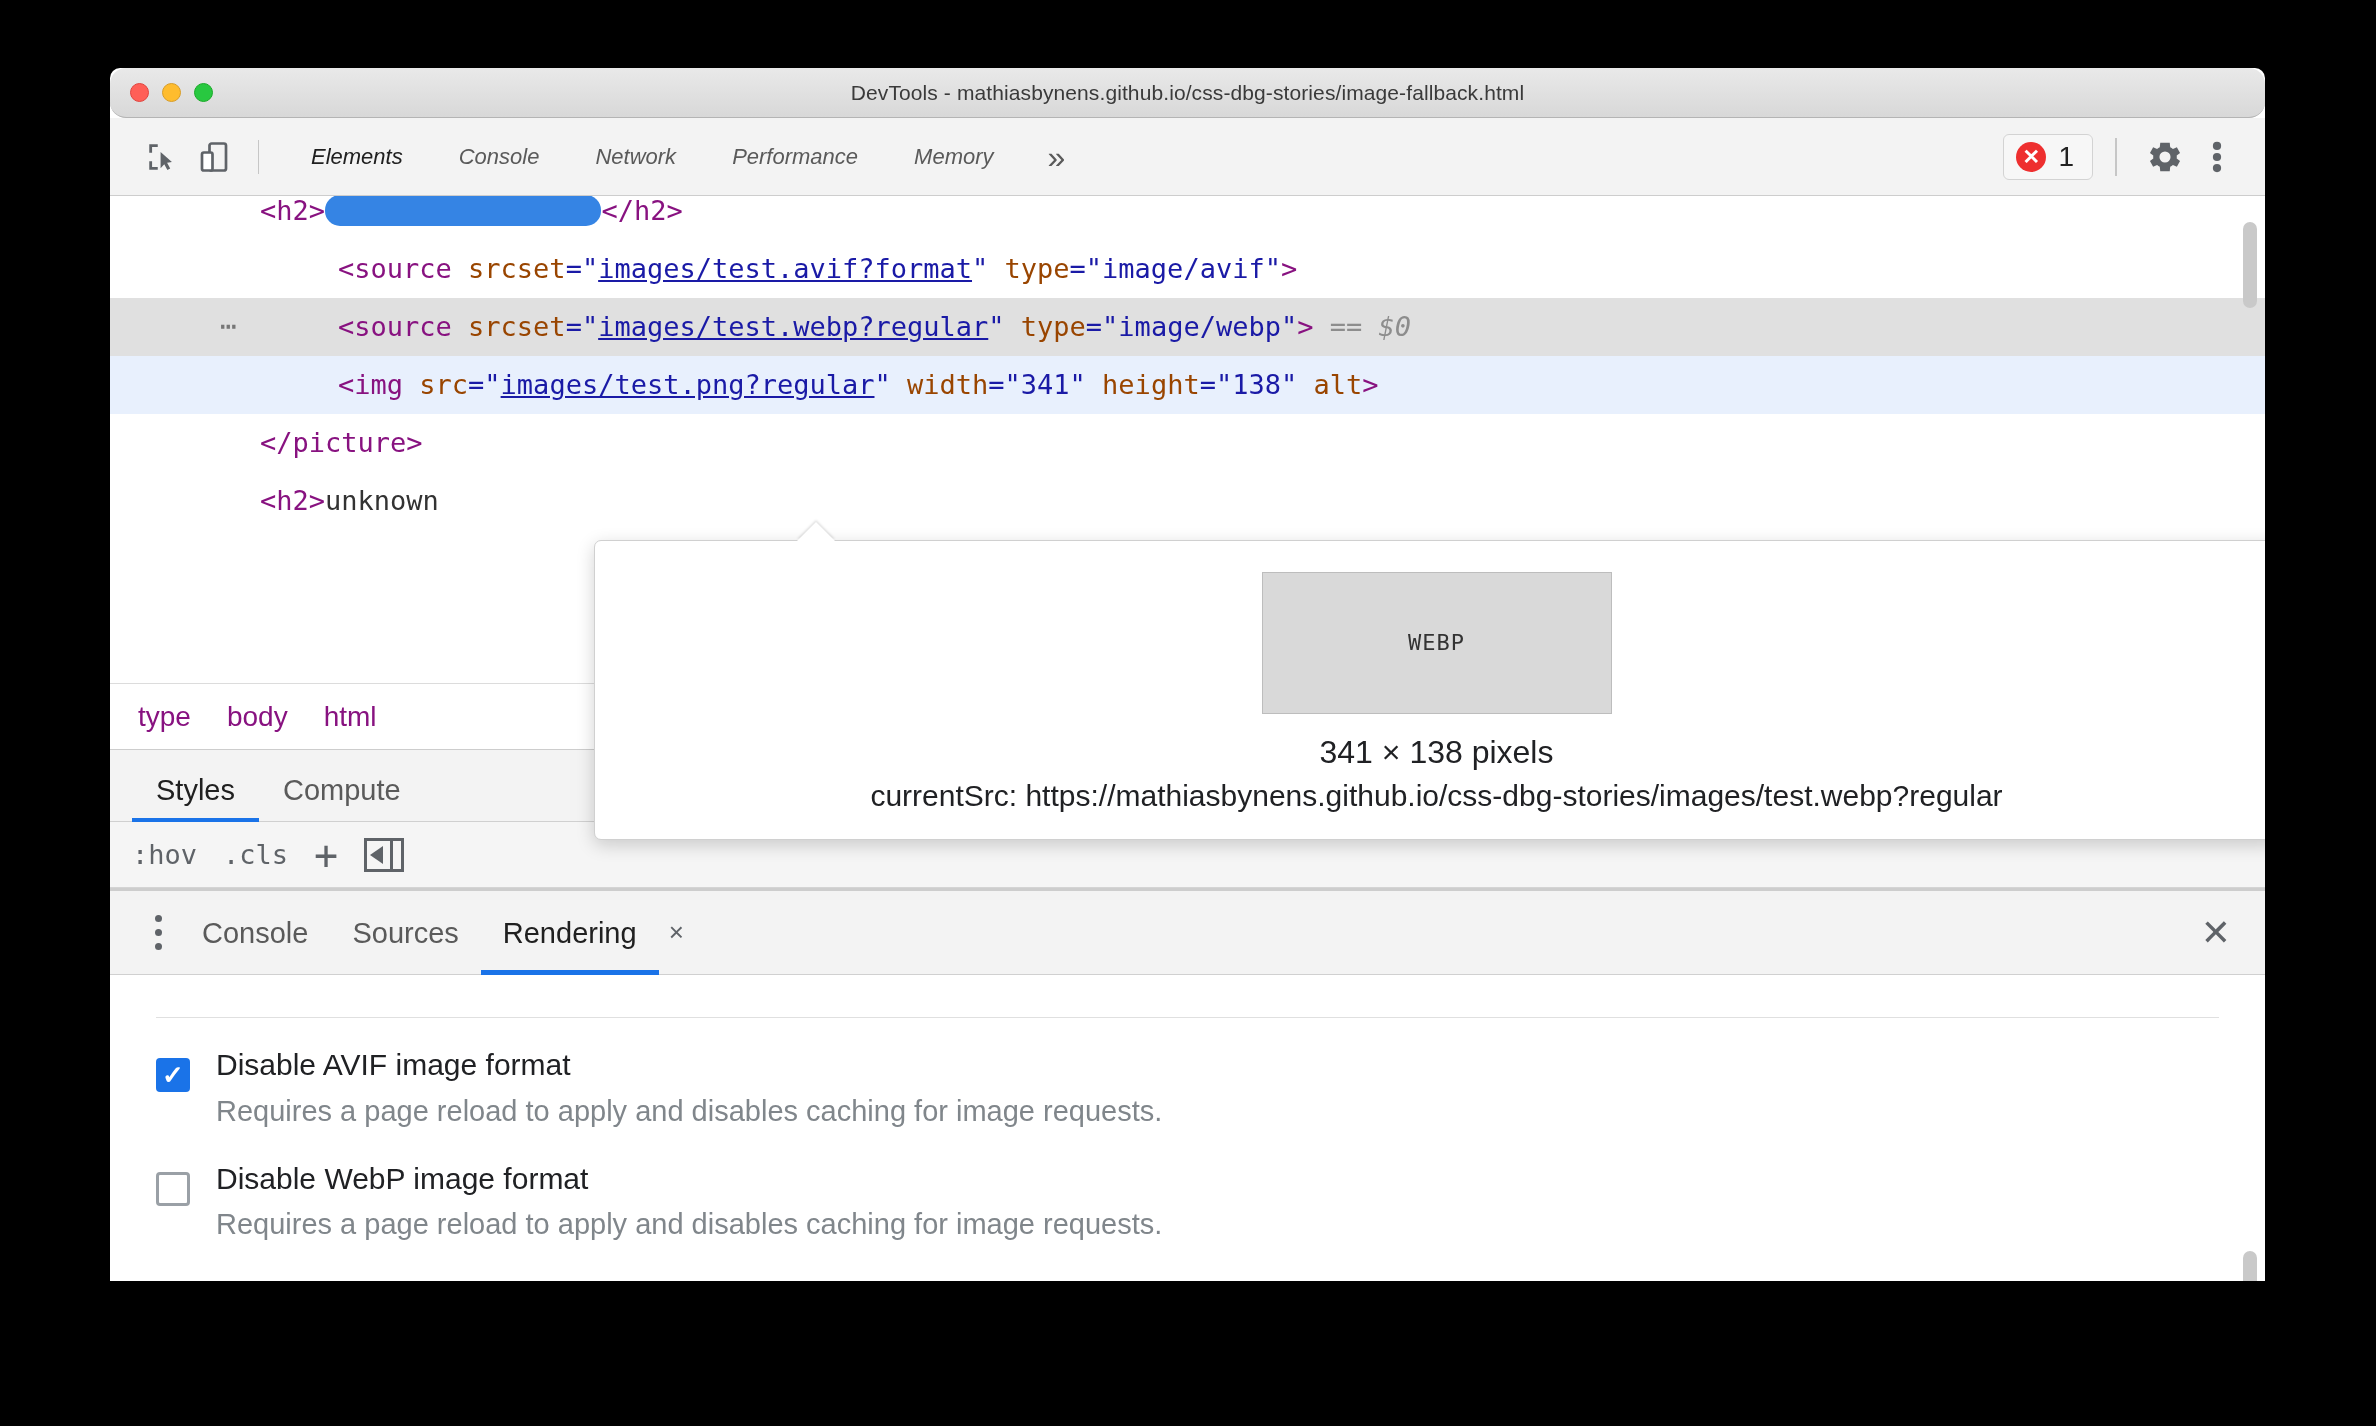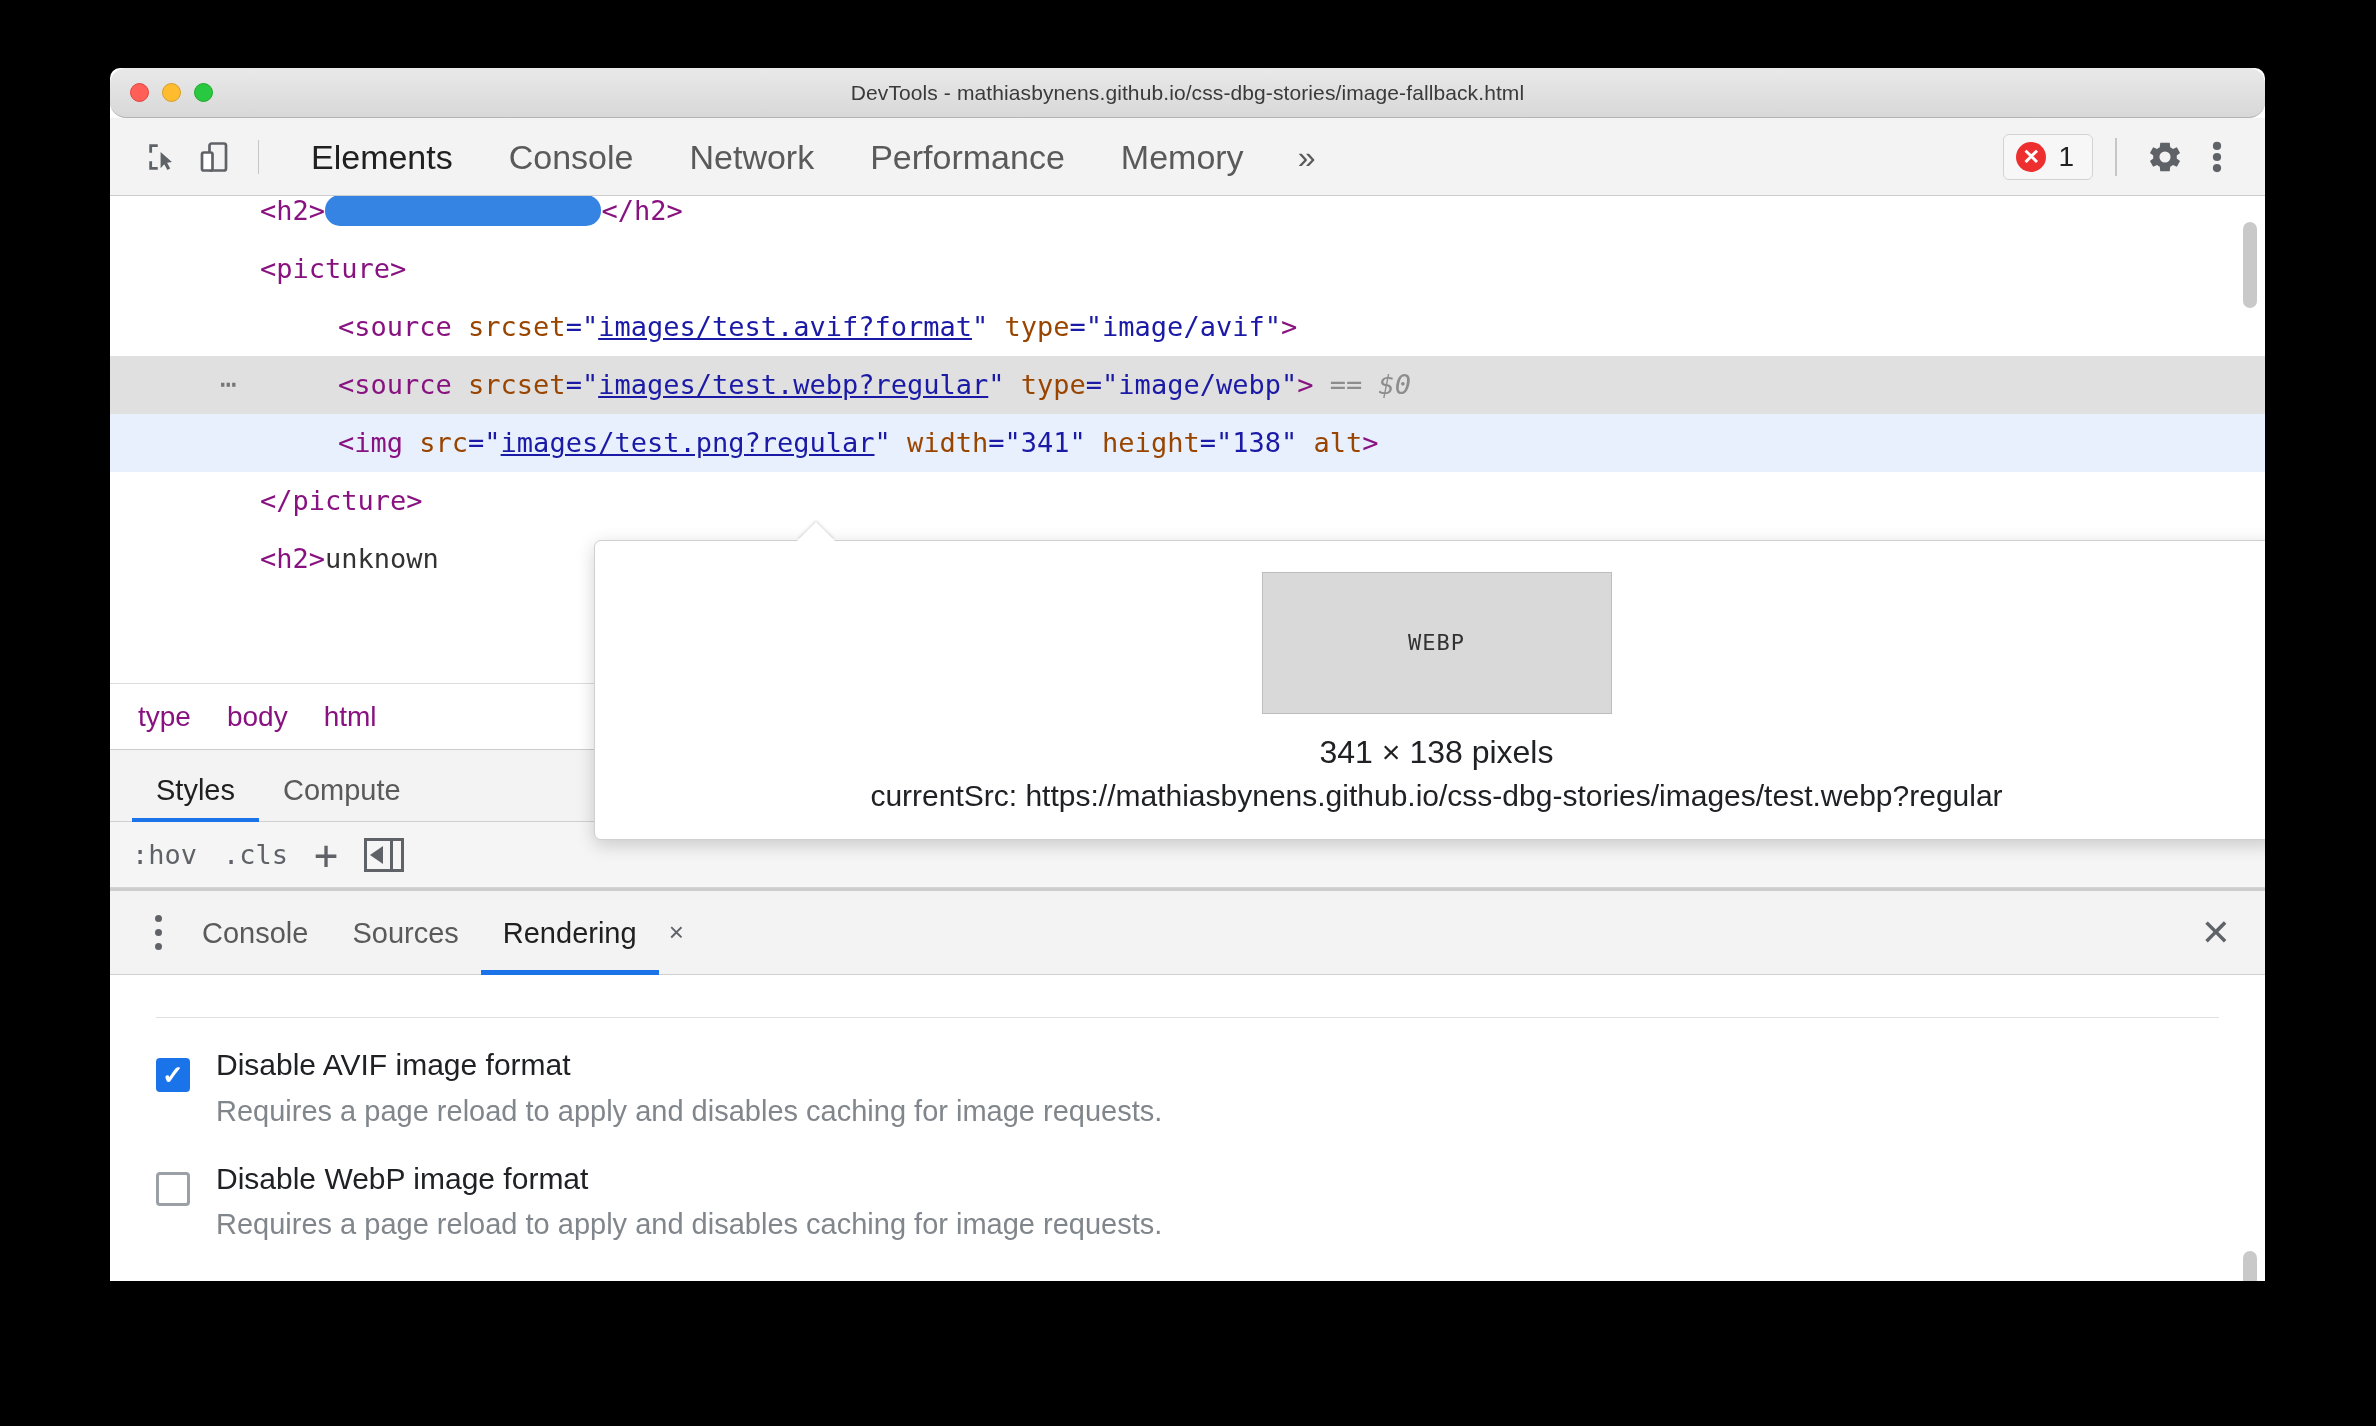--- a/index.html
+++ b/index.html
@@ -51,22 +51,23 @@
   .tb-icon {
     width: 52px; height: 52px;
     display: flex; align-items: center; justify-content: center;
     border-radius: 4px; cursor: default;
   }
   .tb-sep {
     width: 1px; height: 34px; background: #c6c6c6; margin: 0 18px;
   }
   .tabs { display: flex; align-items: center; gap: 0; margin-left: 6px; }
   .tab {
-    font-size: 34px; color: #5a5a5a; padding: 0 28px; line-height: 78px;
+    font-size: 22px; color: #5a5a5a; padding: 0 28px; line-height: 78px;
     white-space: nowrap;
+    font-style: italic;
   }
   .tab.active { color: #202020; }
   .chev-more {
     font-size: 32px; color: #5a5a5a; padding: 0 26px; line-height: 78px;
     letter-spacing: -4px;
   }
   .tb-spacer { flex: 1; }
   .err-badge {
     display: flex; align-items: center; gap: 12px;
     border: 1px solid #d3d3d3; border-radius: 6px;
@@ -299,23 +300,20 @@
     </div>
   </div>
 
   <div class="elements-panel">
     <div class="dom-tree">
 
       <div class="node-row ind1 clipped-top">
         <span class="punct">&lt;</span><span class="tagname">h2</span><span class="punct">&gt;</span><span class="sel-highlight">AVIF → WebP → PNG</span><span class="punct">&lt;/</span><span class="tagname">h2</span><span class="punct">&gt;</span>
       </div>
 
-      <div class="node-row ind1">
-        <span class="punct">&lt;</span><span class="tagname">picture</span><span class="punct">&gt;</span>
-      </div>
 
       <div class="node-row ind2">
         <span class="punct">&lt;</span><span class="tagname">source</span>
         <span class="attrname">srcset</span><span class="attrval">="</span><span class="attrlink">images/test.avif?format</span><span class="attrval">"</span>
         <span class="attrname">type</span><span class="attrval">=</span><span class="attrval">"image/avif"</span><span class="punct">&gt;</span>
       </div>
 
       <div class="node-row ind2 selected">
         <span class="ellipsis">⋯</span>
         <span class="punct">&lt;</span><span class="tagname">source</span>

